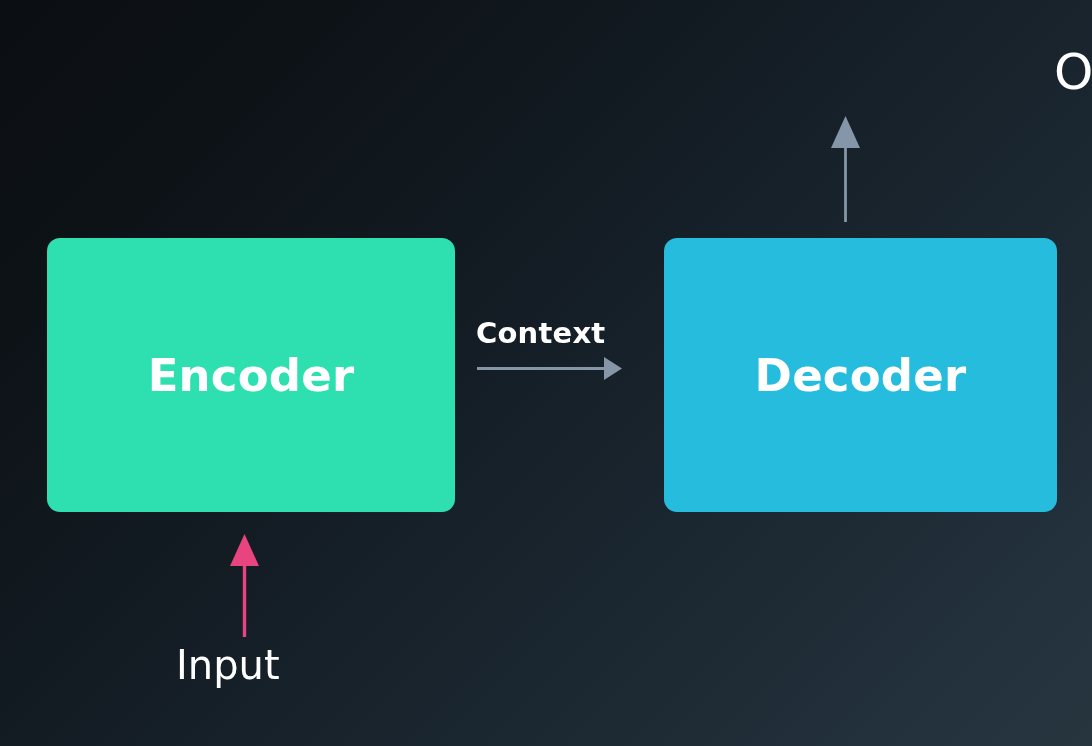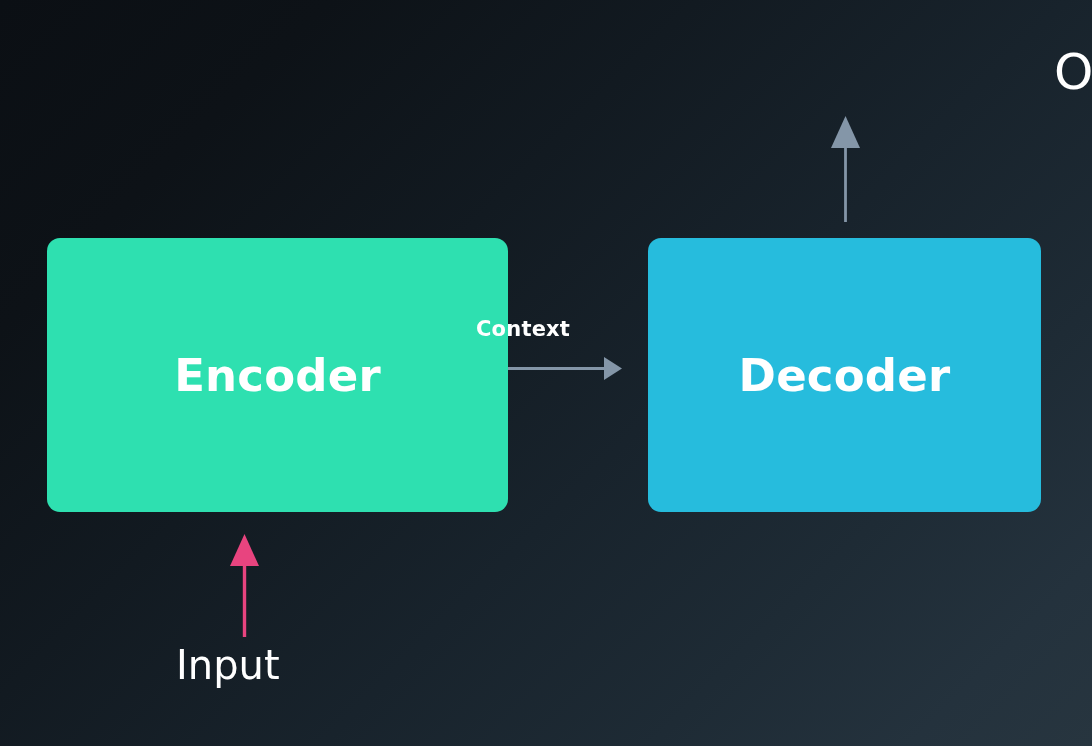--- a/index.html
+++ b/index.html
@@ -42,21 +42,21 @@
     font-size: 45px;
     letter-spacing: 0.2px;
     color: #ffffff;
     line-height: 1;
     white-space: nowrap;
   }
 
   #encoder-block {
     left: 47px;
     top: 238px;
-    width: 461px;
+    width: 408px;
     height: 274px;
   }
   #decoder-block {
     left: 648px;
     top: 238px;
     width: 393px;
     height: 274px;
   }
 
   
@@ -80,21 +80,21 @@
     left: 755px;
   }
   #input-label {
     left: 176px;
     top: 645px;
     font-size: 40px;
   }
   #context-label {
     left: 476px;
     top: 319px;
-    font-size: 21px;
+    font-size: 29px;
     font-weight: bold;
     letter-spacing: 0.2px;
   }
 
   
   #arrow-layer {
     position: absolute;
     left: 0;
     top: 0;
     width: 1092px;
@@ -122,21 +122,21 @@
     <g>
       <line x1="845.5" y1="222" x2="845.5" y2="140" stroke="#8496a8" stroke-width="2.8"></line>
       <polygon points="845.5,116 831,148 860,148" fill="#8496a8"></polygon>
     </g>
   </svg>
 
   <div id="encoder-block" class="block" style="background:#2ee0b0;">
     <span class="block-label" style="color: rgb(255, 255, 255);">Encoder</span>
   </div>
 
-  <div id="decoder-block" class="block" style="background:#26bcdd;">
+  <div id="decoder-block" class="block" style="background:#26bcdd;margin-left:16px;">
     <span class="block-label" style="color: rgb(255, 255, 255);">Decoder</span>
   </div>
 
   <div id="output-label" class="free-label">Output</div>
 
   <div id="input-label" class="free-label">Input</div>
 
   <div id="context-label" class="free-label">Context</div>
 
 </div>

